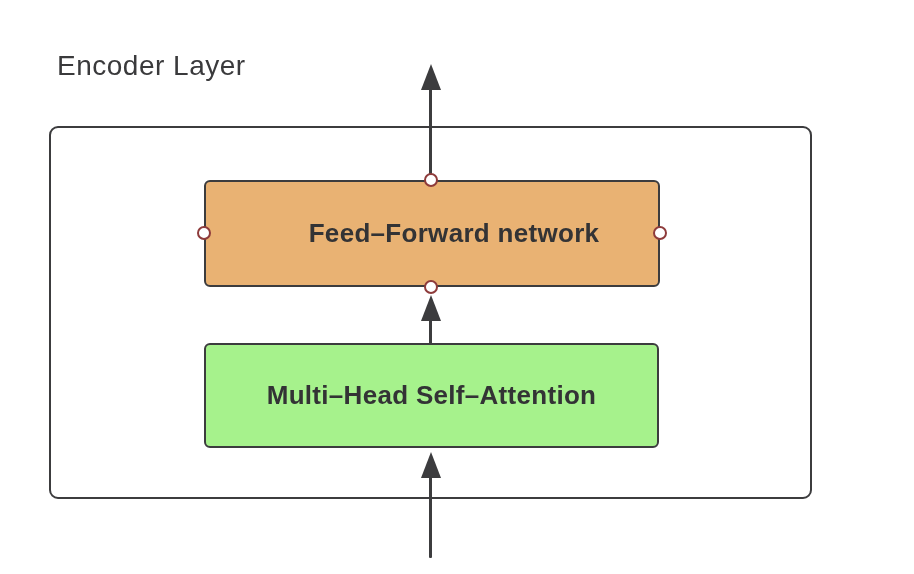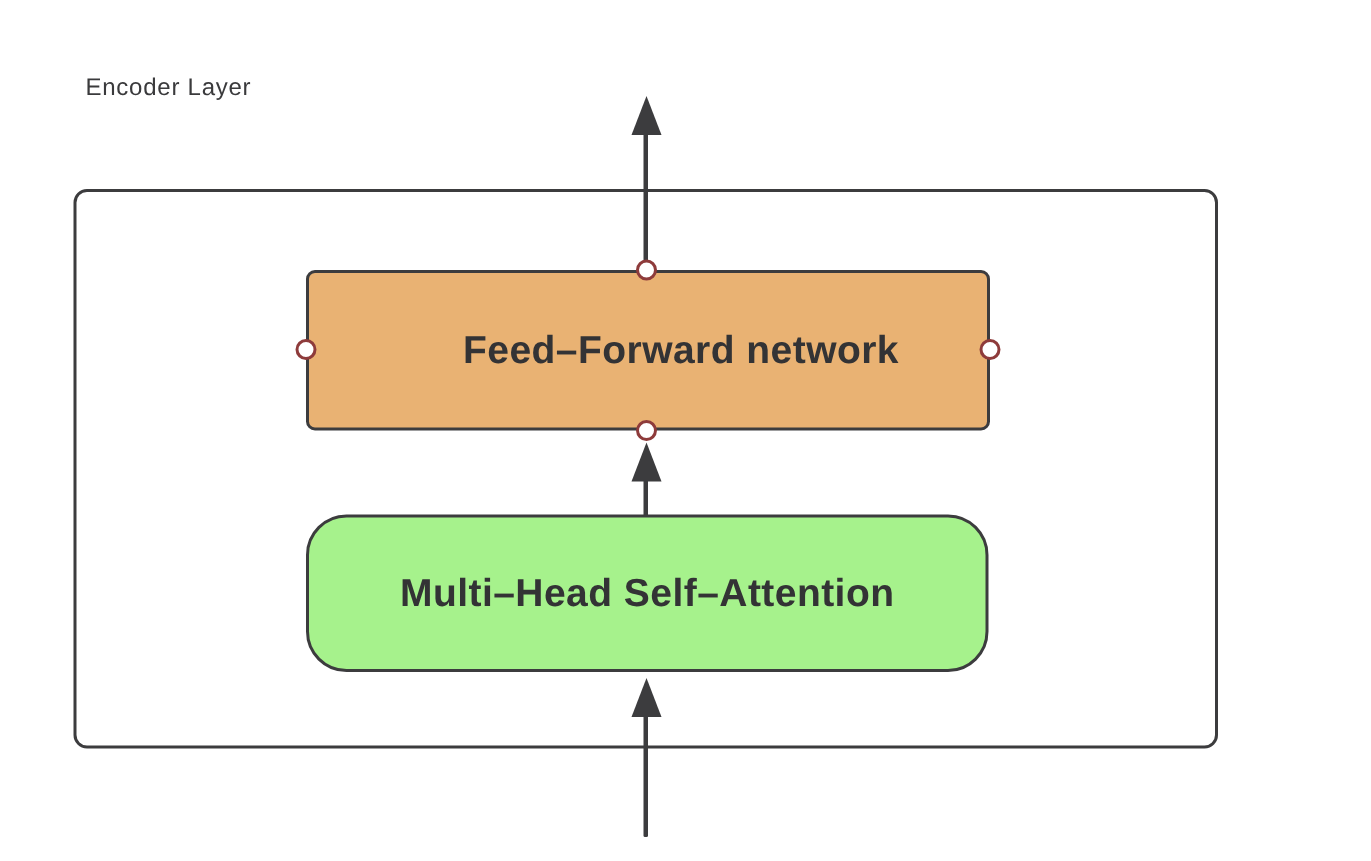--- a/index.html
+++ b/index.html
@@ -2,35 +2,35 @@
 <html><head>
 <meta charset="utf-8">
 <style>
   html,body { margin:0; padding:0; background:#ffffff; }
   .canvas {
     position:relative; width:914px; height:574px; background:#ffffff;
     font-family:"Liberation Sans","DejaVu Sans",sans-serif; overflow:hidden;
   }
   .diagram-title {
     position:absolute; left:57px; top:50px;
-    font-size:16px; font-weight:400; color:#3a3a3c; letter-spacing:0.5px;
+    font-size:28px; font-weight:400; color:#3a3a3c; letter-spacing:0.5px;
   }
   .outer-rect {
     position:absolute; left:49px; top:126px; width:763px; height:373px;
     border:2.5px solid #3c3c3e; border-radius:9px; background:transparent;
     box-sizing:border-box;
   }
   .node {
     position:absolute; box-sizing:border-box;
     border:2.5px solid #3c3c3e; border-radius:6px;
     display:flex; align-items:center; justify-content:center;
     font-size:26px; font-weight:700; color:#333335; letter-spacing:0.3px;
   }
   .node-ffn  { left:204px; top:180px; width:456px; height:107px; background:#e9b273;padding-left:44px; }
-  .node-mhsa { left:204px; top:343px; width:455px; height:105px; background:#a6f28c;border-radius:27px; }
+  .node-mhsa { left:204px; top:343px; width:455px; height:105px; background:#a6f28c; }
   .arrow-shaft {
     position:absolute; width:3px; background:#3c3c3e; border-radius:1px;
   }
   .arrow-head {
     position:absolute; width:0; height:0;
     border-left:10px solid transparent; border-right:10px solid transparent;
     border-bottom:26px solid #3c3c3e;
   }
   .shaft-output { left:429px; top:86px;  height:94px; }
   .head-output  { left:421px; top:64px; }

